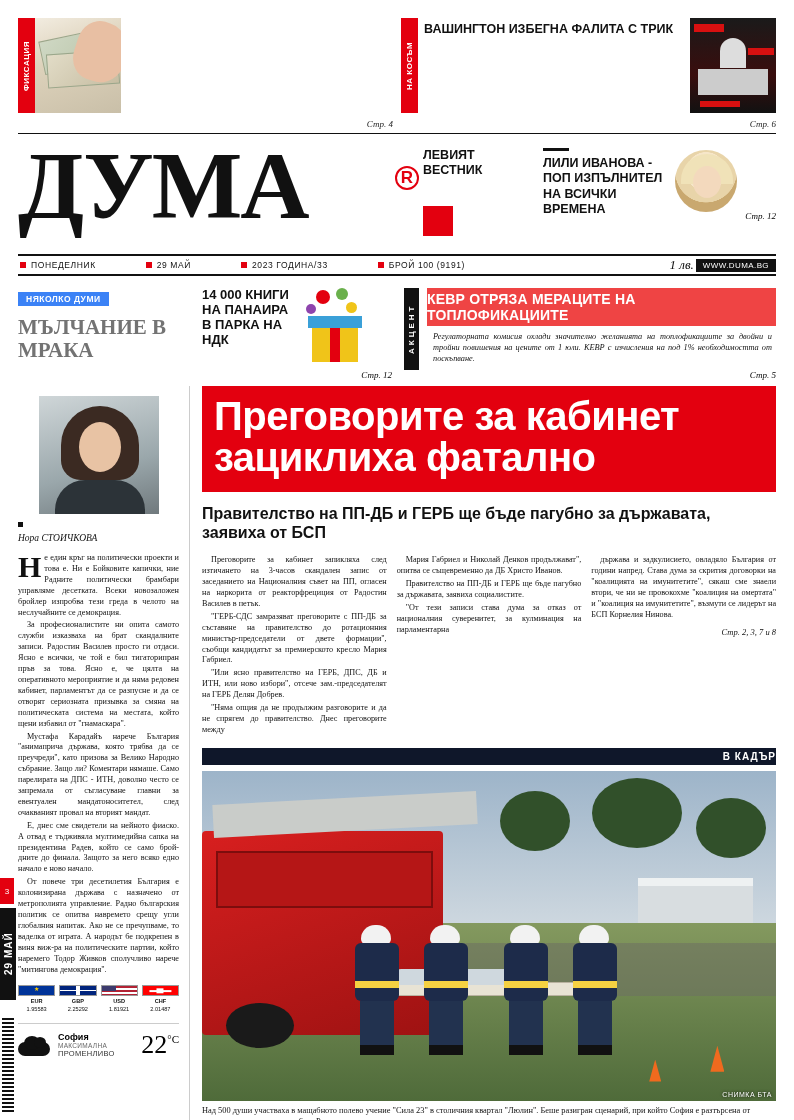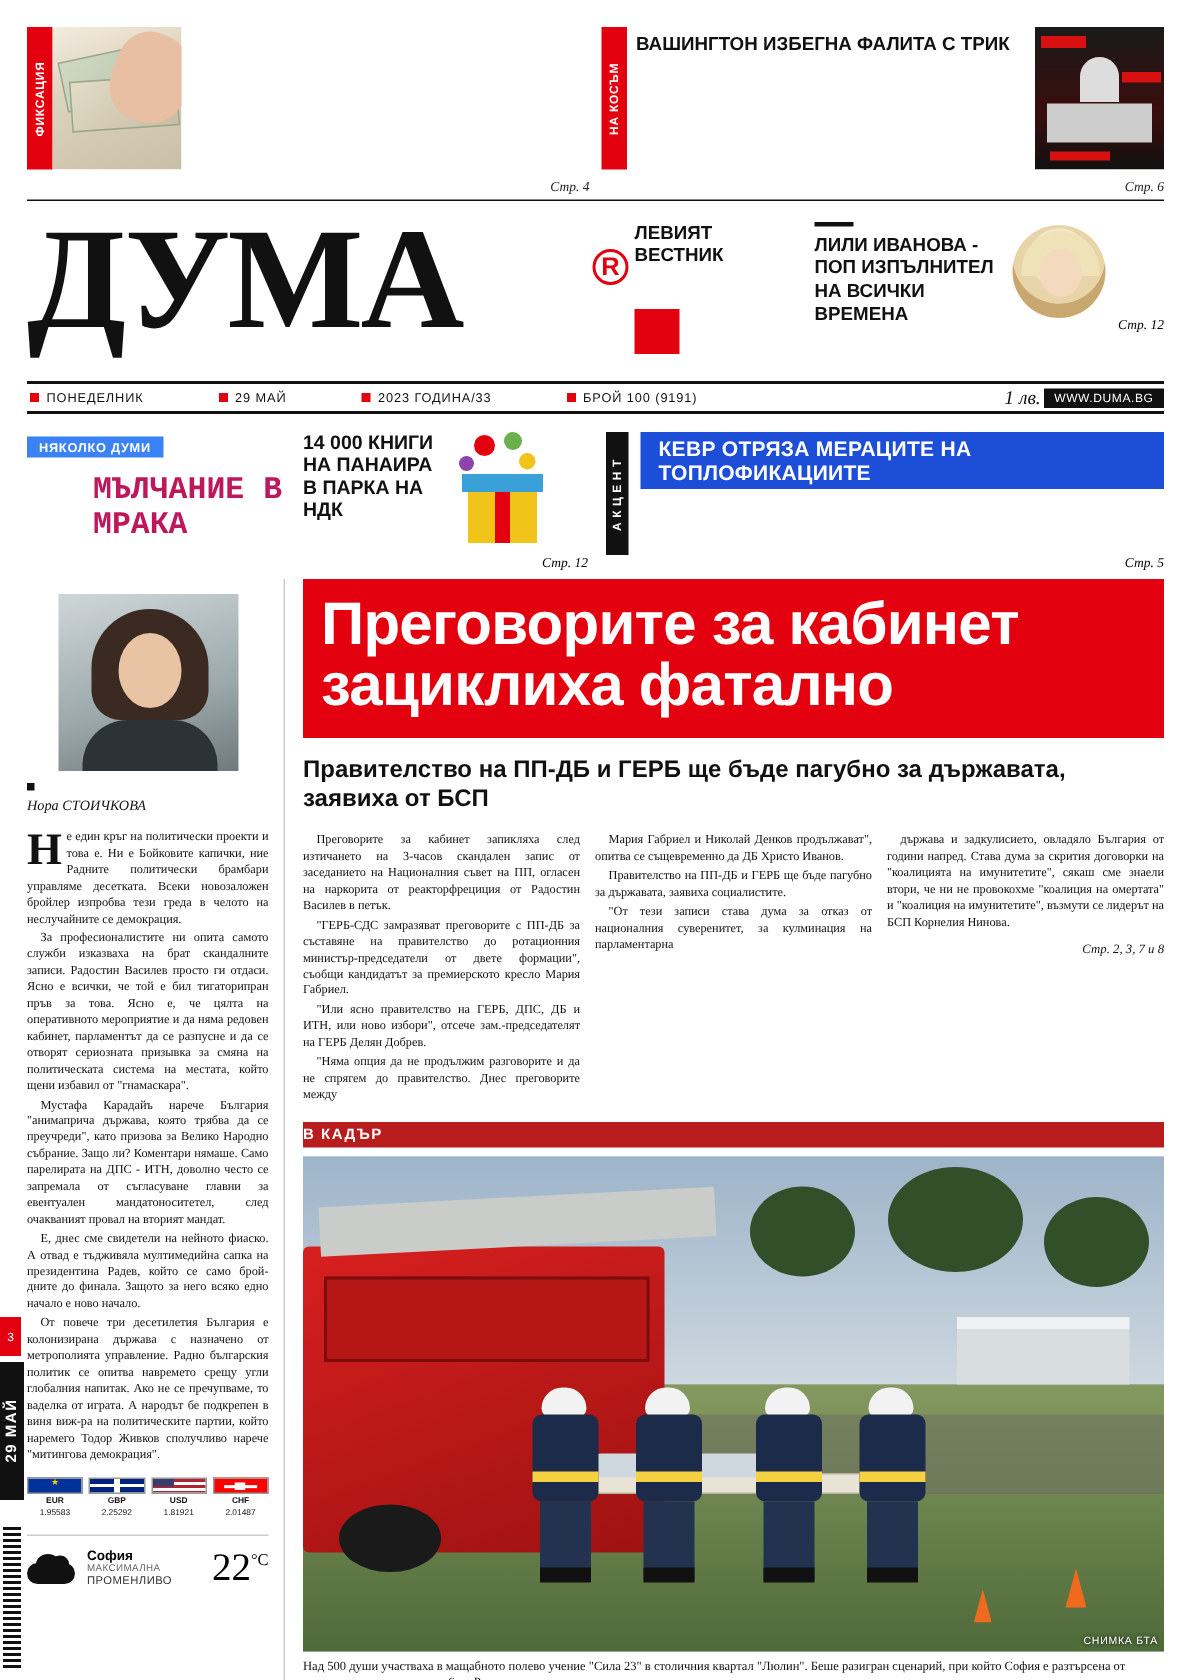--- a/index.html
+++ b/index.html
@@ -149,22 +149,22 @@
 
   
   .row2 { display:flex; margin: 12px 18px 0 18px; gap: 12px; height: 82px;}
   .r2-left { width: 172px; }
   .kicker {
     background:#3b82f6;color:#fff;font-family:"Liberation Sans",sans-serif;
     font-size:8.5px;font-weight:bold;letter-spacing:.5px;padding:2px 8px;display:inline-block;
     text-transform:uppercase;
   }
   .r2-title {
-    font-family:Liberation Mono, monospace;font-weight:bold;font-size:21px;
-    line-height:1.1; margin-top:10px; color:#be185d; text-transform:uppercase;margin-left:44px;
+    font-family:Liberation Serif, serif;font-weight:bold;font-size:21px;
+    line-height:1.1; margin-top:10px; color:#737373; text-transform:uppercase;
   }
   .r2-mid { width: 190px; position:relative; display:flex;}
   .r2-mid-text {
     font-family:"Liberation Sans",sans-serif;font-weight:bold;font-size:13px;
     line-height:1.15;text-transform:uppercase;color:#111;width:96px;
   }
   .gift {
     position:relative;width:70px;height:74px;margin-left:4px;
   }
   .gift .box{position:absolute;bottom:0;left:10px;width:46px;height:34px;background:#f0c419;}
@@ -177,22 +177,22 @@
   .r2-page{position:absolute;right:0;bottom:-10px;font-family:"Liberation Serif",serif;font-style:italic;font-size:9px;}
 
   .r2-right { flex:1; display:flex; position:relative;}
   .accent-tag {
     width:15px;background:#111;color:#fff;writing-mode:vertical-rl;transform:rotate(180deg);
     font-family:"Liberation Sans",sans-serif;font-size:8px;font-weight:bold;letter-spacing:3px;
     display:flex;align-items:center;justify-content:center;text-transform:uppercase;
   }
   .accent-body{flex:1;padding-left:8px;}
   .accent-head {
-    background:#1d4ed8;color:#fff;font-family:"Liberation Sans",sans-serif;font-weight:bold;
-    font-size:14px;padding:3px 12px;text-transform:uppercase;letter-spacing:.2px;
+    background:#ef4444;color:#fff;font-family:"Liberation Sans",sans-serif;font-weight:bold;
+    font-size:14px;padding:3px 0;text-transform:uppercase;letter-spacing:.2px;
   }
   .accent-text{
     font-family:"Liberation Serif",serif;font-style:italic;font-size:8.3px;line-height:1.32;
     padding:6px 4px 0 6px;color:#111;text-align:justify;
   }
   .accent-page{position:absolute;right:0;bottom:-10px;font-family:"Liberation Serif",serif;font-style:italic;font-size:9px;}
 
   
   .main { display:flex; margin: 16px 18px 0 18px; }
   .col-left { width: 172px; padding-right: 10px; border-right: 1px solid #ccc;}
@@ -269,21 +269,21 @@
   .cols3 .c {
     flex:1;font-family:"Liberation Serif",serif;font-size:8.2px;line-height:1.34;
     text-align:justify;color:#111;
   }
   .cols3 .c p{text-indent:9px;margin-bottom:2px;}
   .cols3 .c p.first{text-indent:9px;}
   .seealso{font-family:"Liberation Serif",serif;font-style:italic;font-size:8.5px;text-align:right;margin-top:6px;}
 
   
   .kadr-bar {
-    background:#b91c1c;color:#fff;text-align:left;
+    background:#0f172a;color:#fff;text-align:right;
     font-family:"Liberation Sans",sans-serif;font-weight:bold;font-size:10px;
     letter-spacing:1px;padding:3px 0;margin-top:10px;text-transform:uppercase;
   }
   .photo {
     height: 330px; margin-top:6px; position:relative; overflow:hidden;
     background: linear-gradient(#8fa6bd 0%, #b9c6d2 35%, #7e8f6d 62%, #5f7a4a 100%);
   }
   .ph-sky{position:absolute;inset:0;height:46%;background:linear-gradient(#9db4c9,#cdd7df);}
   .ph-ground{position:absolute;left:0;right:0;top:46%;bottom:0;background:linear-gradient(#84995f,#4f6b3a);}
   .ph-road{position:absolute;left:0;right:0;top:52%;height:16%;background:#6d6f63;opacity:.55;}
@@ -418,20 +418,21 @@
         <div class="lid"></div>
           <div class="box"></div>
       </div>
       <div class="r2-page">Стр. 12</div>
     </div>
 
     <div class="r2-right">
       <div class="accent-tag">АКЦЕНТ</div>
       <div class="accent-body">
         <div class="accent-head">КЕВР ОТРЯЗА МЕРАЦИТЕ НА ТОПЛОФИКАЦИИТЕ</div>
+        <div class="accent-text">Регулаторната комисия охлади значително желанията на топлофикациите за двойни и тройни повишения на цените от 1 юли. КЕВР с изчисления на под 1% необходимостта от поскъпване.</div>
       </div>
       <div class="accent-page">Стр. 5</div>
     </div>
   </div>
 
   <div class="main">
 
     <div class="col-left">
       <div class="byline-photo">
         <div class="hair"></div>

